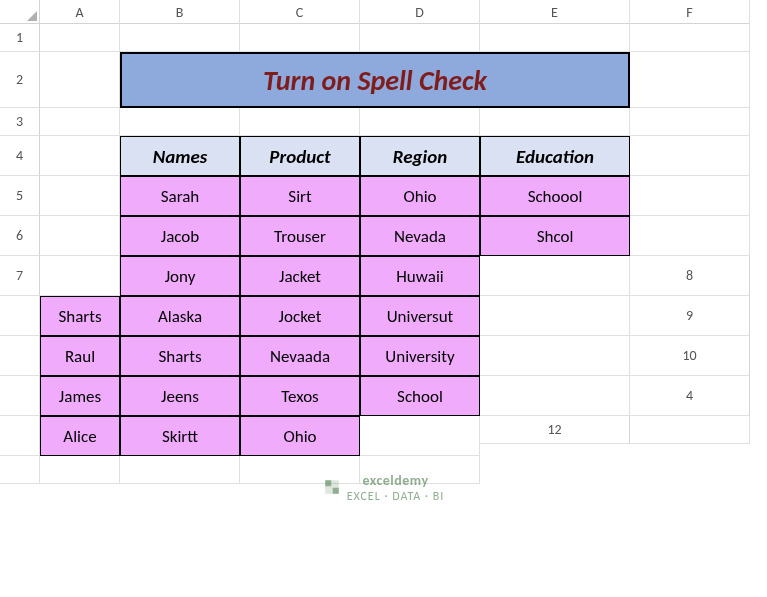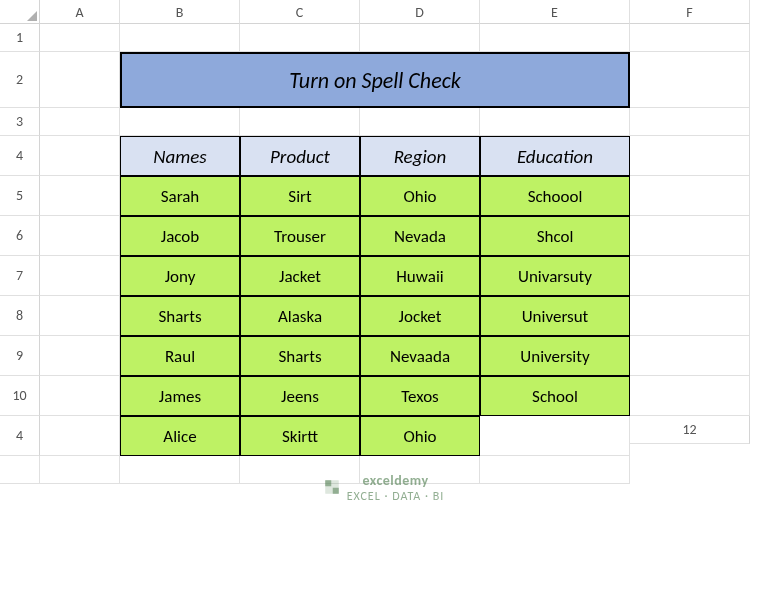--- a/index.html
+++ b/index.html
@@ -63,37 +63,37 @@
     .row-1 { height: 28px; }
     .row-2 { height: 56px; }
     .row-3 { height: 28px; }
     .row-data { height: 40px; }
     .row-12 { height: 28px; }
 
     .title-cell {
       background: #8ea9db;
       border: 2px solid #000;
       font-style: italic;
-      font-weight: normal;
-      font-size: 22px;
-      color: #000000;
+      font-weight: bold;
+      font-size: 28px;
+      color: #7f1d1d;
     }
     .th-cell {
       background: #d9e1f2;
       border: 1.5px solid #000;
       font-style: italic;
-      font-weight: normal;
+      font-weight: bold;
       font-size: 19px;
       color: #000;
     }
     .td-cell {
       border: 1.5px solid #000;
       font-size: 17px;
       color: #000;
-      background: #bef264;
+      background: #f0abfc;
     }
     .watermark {
       position: absolute;
       left: 0; right: 0;
       top: 470px;
       text-align: center;
       pointer-events: none;
       display: flex;
       justify-content: center;
       align-items: center;
@@ -171,21 +171,20 @@
   <div class="cell row-data td-cell">Trouser</div>
   <div class="cell row-data td-cell">Nevada</div>
   <div class="cell row-data td-cell">Shcol</div>
   <div class="cell row-data"></div>
 
   <div class="row-header row-data">7</div>
   <div class="cell row-data"></div>
   <div class="cell row-data td-cell">Jony</div>
   <div class="cell row-data td-cell">Jacket</div>
   <div class="cell row-data td-cell">Huwaii</div>
-  <div class="cell row-data td-cell">Univarsuty</div>
   <div class="cell row-data"></div>
 
   <div class="row-header row-data">8</div>
   <div class="cell row-data"></div>
   <div class="cell row-data td-cell">Sharts</div>
   <div class="cell row-data td-cell">Alaska</div>
   <div class="cell row-data td-cell">Jocket</div>
   <div class="cell row-data td-cell">Universut</div>
   <div class="cell row-data"></div>
 

